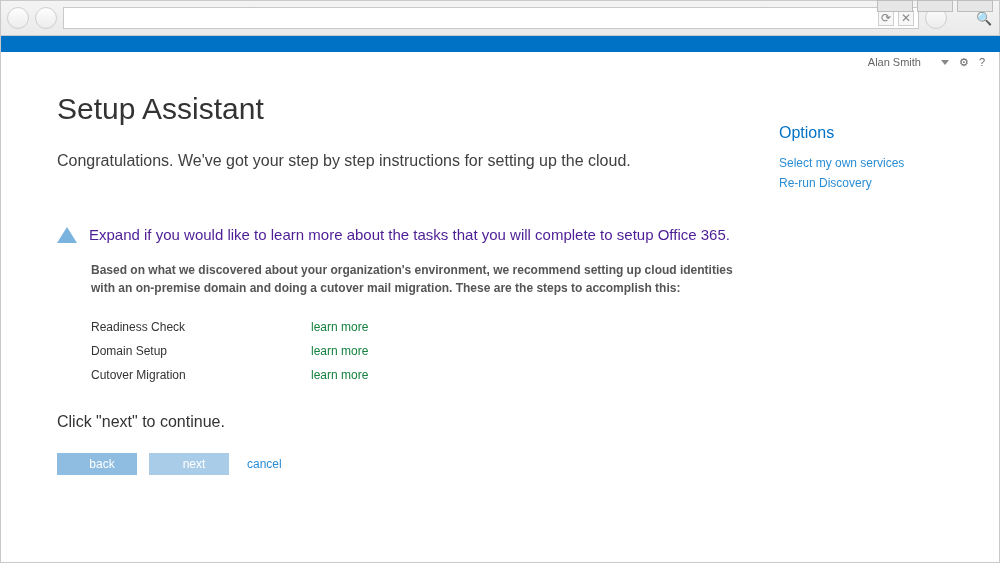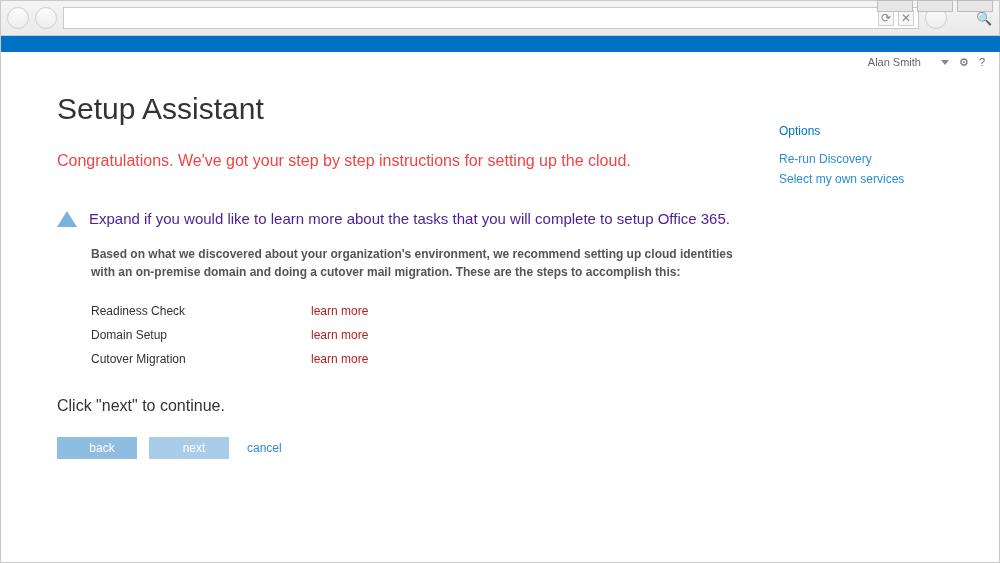--- a/index.html
+++ b/index.html
@@ -104,22 +104,22 @@
 
     h1.title {
       font-size:30px;
       font-weight:200;
       color:#333;
       margin-bottom:26px;
     }
     .subtitle {
       font-size:16px;
       font-weight:300;
-      color:#ef4444;
-      margin-bottom:40px;
+      color:#404040;
+      margin-bottom:56px;
     }
     .expand-row {
       display:flex; align-items:center; gap:12px;
       margin-bottom:18px;
     }
     .triangle-icon {
       width:0;height:0;
       border-left:10px solid transparent;
       border-right:10px solid transparent;
       border-bottom:16px solid #7ab4de;
@@ -129,35 +129,35 @@
       font-size:12px; color:#555;
       margin-left:34px; margin-bottom:18px;
       max-width:660px; line-height:1.5;font-weight:bold;
     }
     .tasks { margin-left:34px; margin-bottom:26px;}
     .task-row {
       display:flex; font-size:12px; color:#333;
       padding:5px 0;
     }
     .task-name { width:220px; }
-    .learn-link { color:#b91c1c; cursor:pointer; font-size:12px;}
+    .learn-link { color:#15803d; cursor:pointer; font-size:12px;}
     .continue-text { font-size:16px; font-weight:300; color:#333; margin-bottom:22px;}
     .btn-row { display:flex; align-items:center; gap:12px;}
     .btn {
       width:80px; height:22px;
       background:#a9cce9;
       color:#fff; font-size:12px;
       border:none; display:flex; align-items:center; justify-content:center;
       cursor:pointer;
       padding-left:10px;
     }
     .btn.back { background:#8fbde1; }
     .cancel-link { color:#2a8dd4; font-size:12px; cursor:pointer; margin-left:6px;}
 
-    .opts-title { font-size:12px; color:#0072c6; font-weight:300; margin-bottom:14px;}
+    .opts-title { font-size:16px; color:#0072c6; font-weight:300; margin-bottom:14px;}
     .opts-link { display:block; font-size:12px; color:#2a8dd4; margin-bottom:6px; cursor:pointer;}
   </style>
 </head>
 <body>
 
 <div class="browser-chrome">
   <div class="win-buttons">
     <div class="win-btn"></div>
     <div class="win-btn"></div>
     <div class="win-btn"></div>
@@ -218,16 +218,16 @@
 
     <div class="btn-row">
       <button class="btn back">back</button>
       <button class="btn">next</button>
       <a class="cancel-link">cancel</a>
     </div>
   </div>
 
   <div class="side">
     <div class="opts-title">Options</div>
+    <a class="opts-link">Select my own services</a>
     <a class="opts-link">Re-run Discovery</a>
-    <a class="opts-link">Select my own services</a>
   </div>
 </div>
 
 </body></html>

